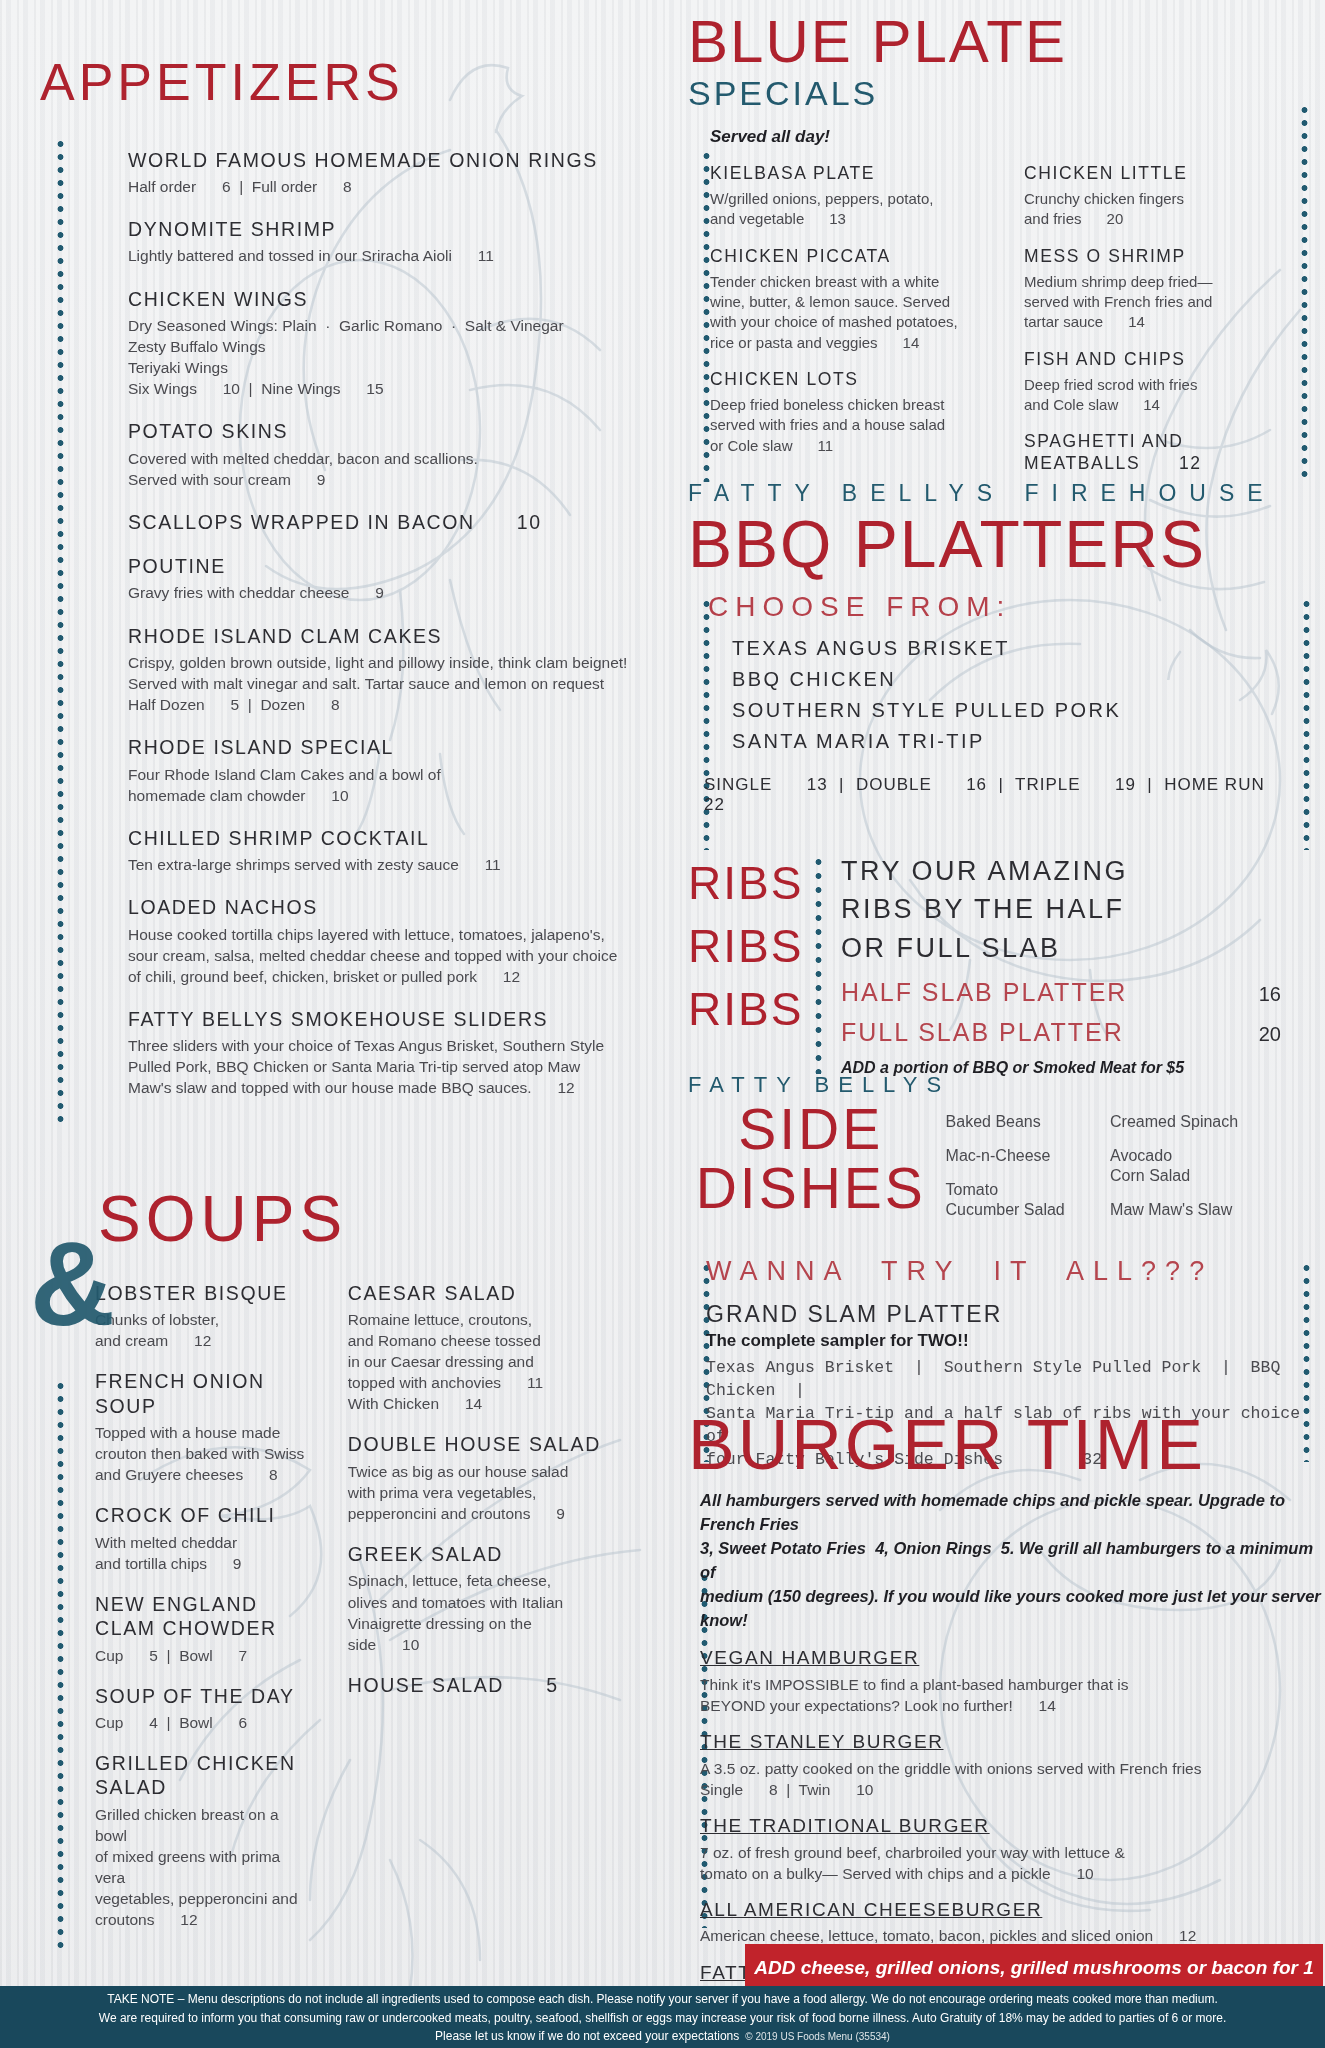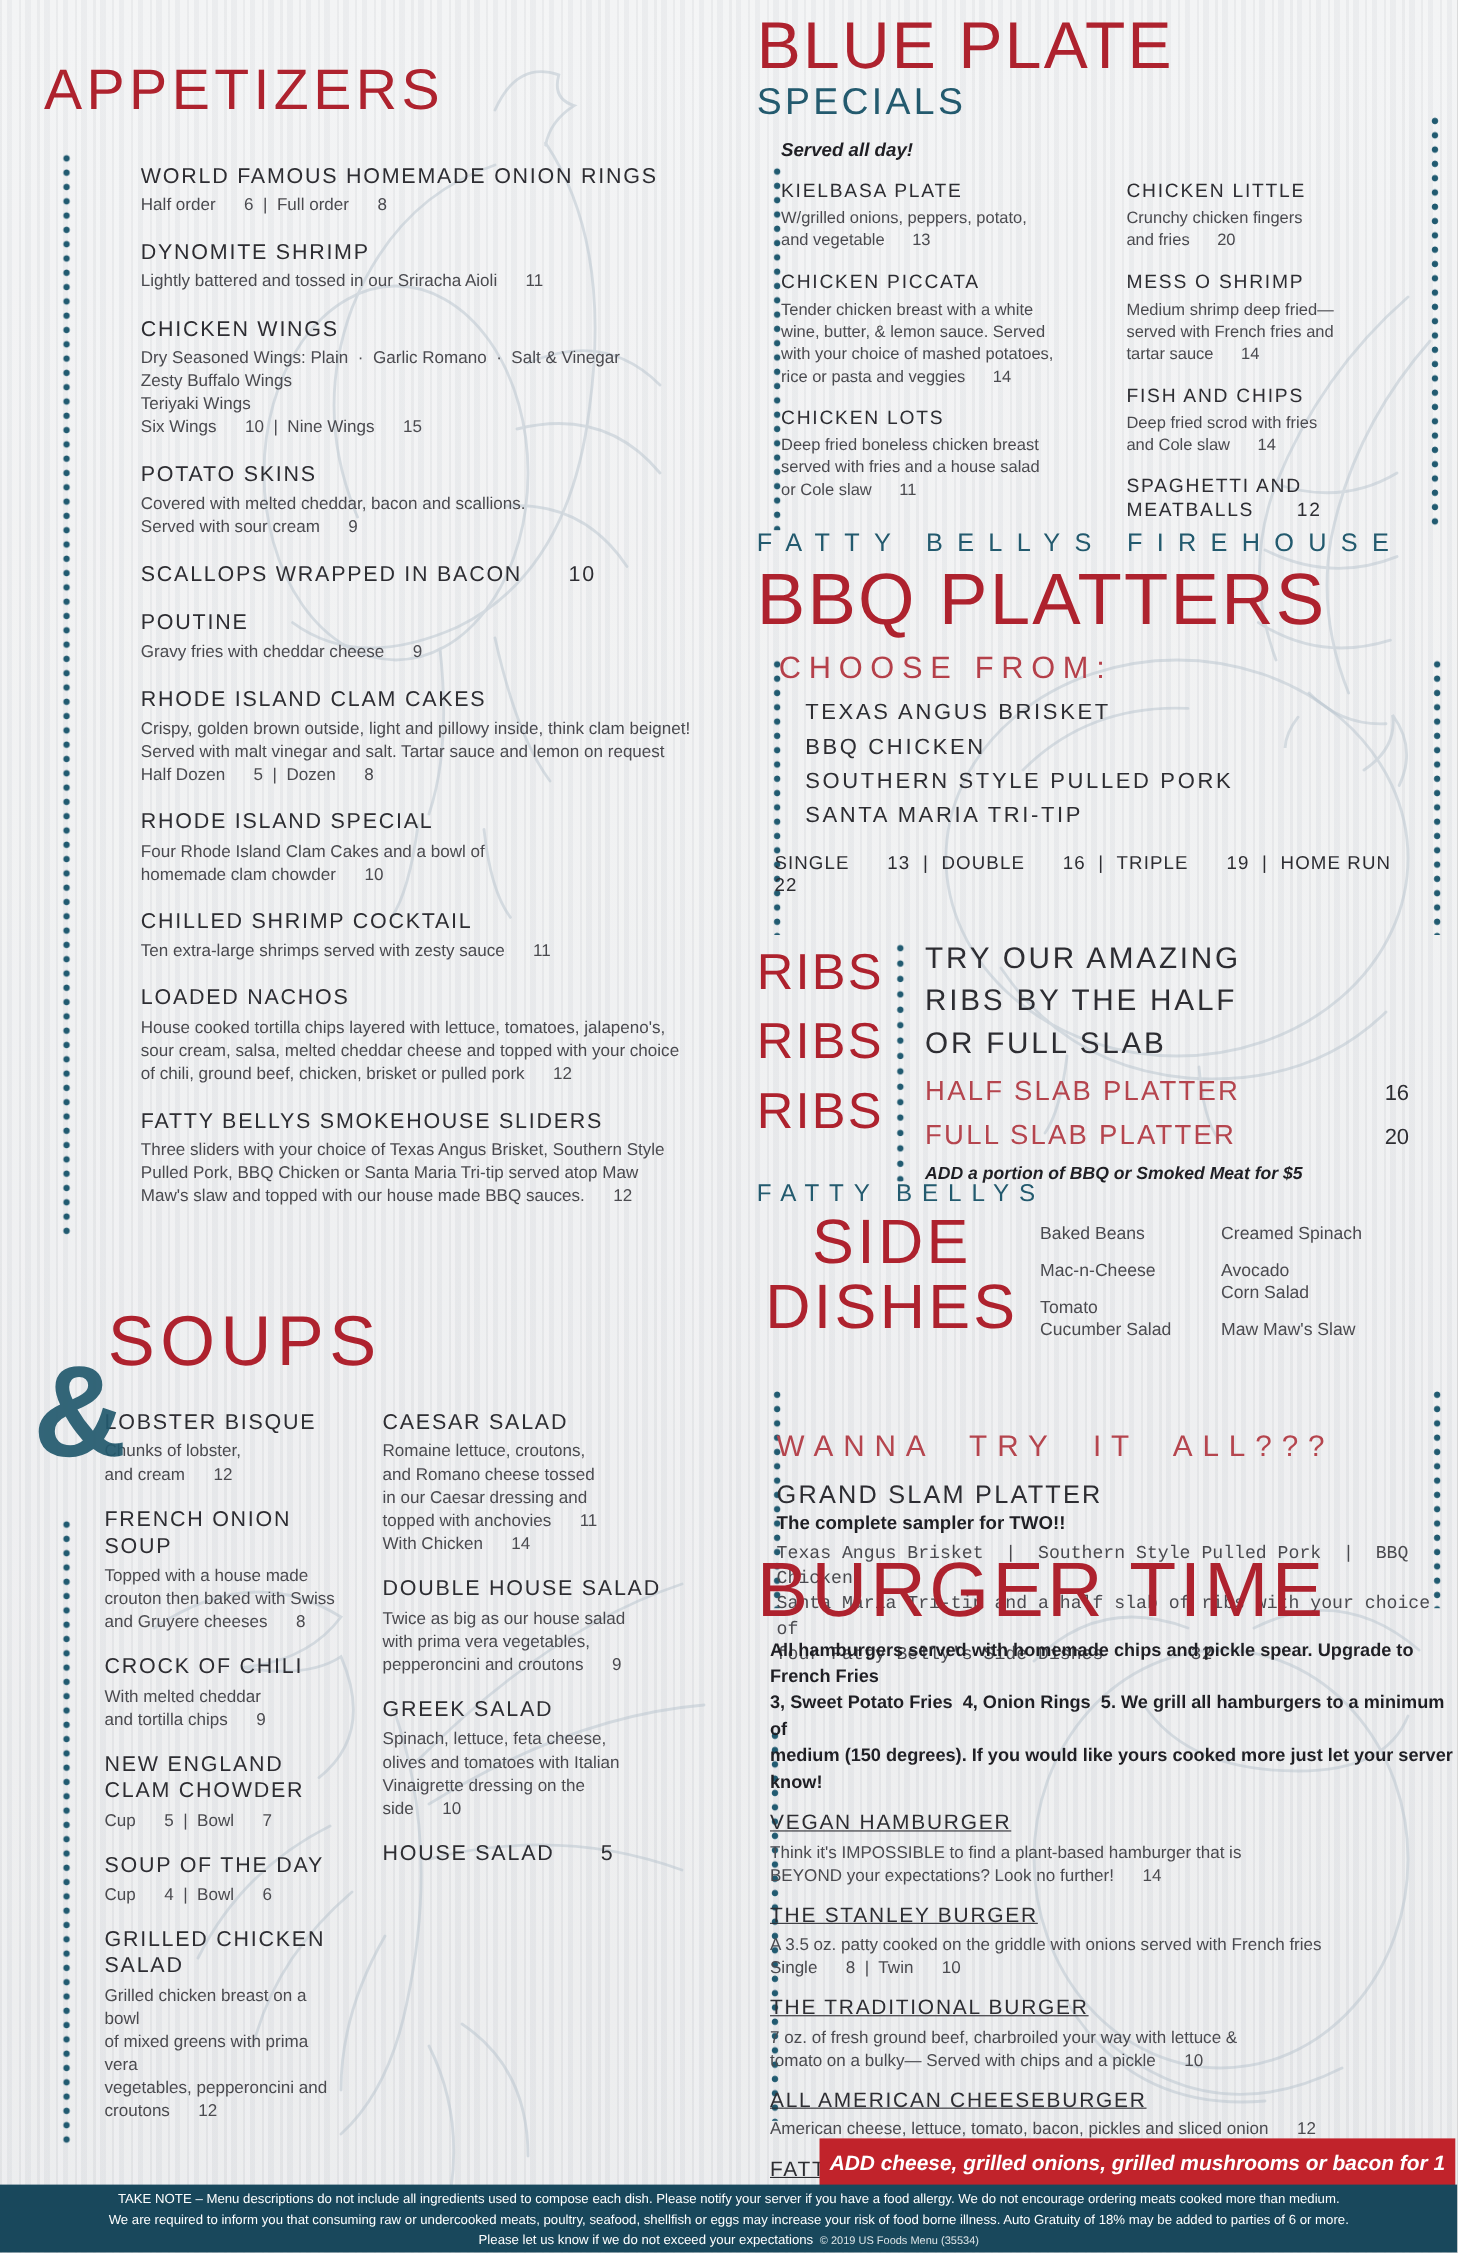--- a/index.html
+++ b/index.html
@@ -81,29 +81,29 @@
 
   .sides{left:688px; top:1072px; width:630px;}
   .k2{font-size:22px; letter-spacing:9px;}
   .sides-grid{display:flex; margin-top:2px;}
   .sides-title{width:248px; text-align:center; color:var(--red); font-size:57px; line-height:1.04; letter-spacing:3px;}
   .sides-col{font-size:16px; color:var(--gray); line-height:20px; margin-top:12px;}
   .sides-col.c1{width:152px; margin-left:12px;}
   .sides-col.c2{width:210px; margin-left:14px;}
   .side-entry{margin-bottom:14px; white-space:pre-wrap;}
 
-  .wanna{left:688px; top:1256px; width:630px; padding-left:18px;margin-top:44px;}
+  .wanna{left:688px; top:1256px; width:630px; padding-left:18px;}
   .wanna-head{color:var(--red2); font-size:27px; letter-spacing:9px; word-spacing:16px; white-space:nowrap;}
   .wanna-name{font-size:23px; letter-spacing:2px; color:var(--ink); margin-top:14px;}
   .wanna-bold{font-size:17px; font-weight:bold; color:#1f1f24; margin-top:3px;}
   .wanna-desc{font-size:16.5px; line-height:23px; color:var(--gray); margin-top:5px; white-space:pre-wrap;font-family:Liberation Mono, monospace;}
 
   .burger{left:688px; top:1410px; width:634px;}
   .burger-title{font-size:70px; letter-spacing:3px; line-height:1;}
-  .burger-intro{font-size:16.5px; font-weight:bold; color:#1f1f24; line-height:24px; margin:8px 0 14px 12px; white-space:pre-wrap;}
+  .burger-intro{font-size:16.5px; font-weight:bold; font-style:italic; color:#1f1f24; line-height:24px; margin:8px 0 14px 12px; white-space:pre-wrap;}
   .burger .items{padding-left:12px;}
   .burger .item{margin-bottom:14px;}
   .burger .nm{font-size:19px;text-decoration:underline;}
   .burger .ds{font-size:15.5px;}
 
   .banner{position:absolute; left:745px; top:1944px; width:578px; height:47px; background:var(--banner);
     display:flex; align-items:center; justify-content:center;}
   .banner span{color:#fff; font-size:19px; font-weight:bold; font-style:italic;}
 
   footer{position:absolute; left:0; right:0; bottom:0; height:62px; background:var(--footer);

